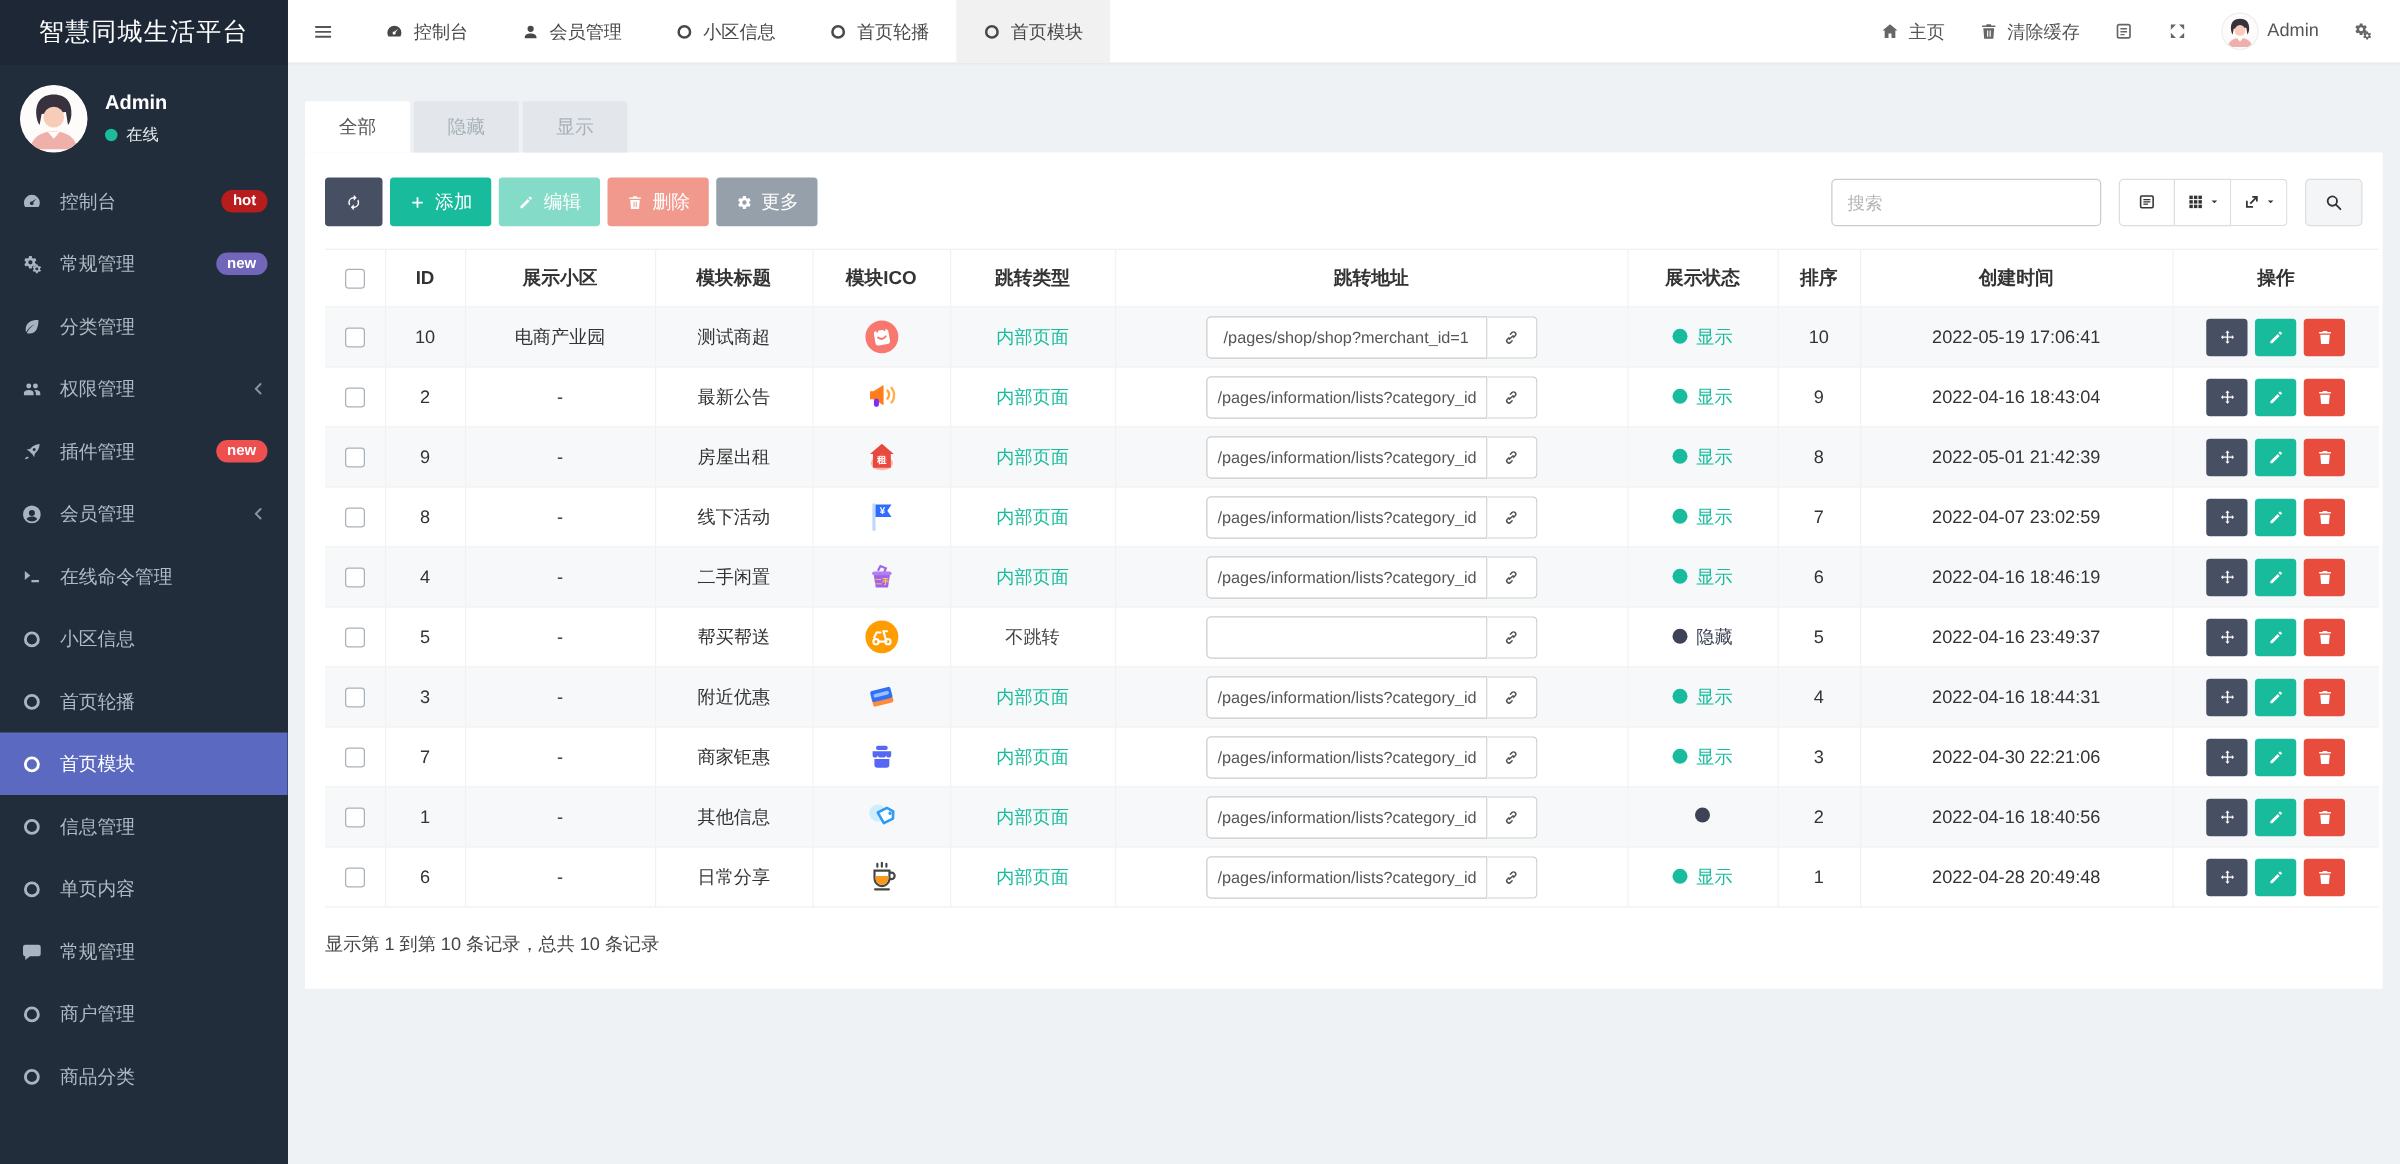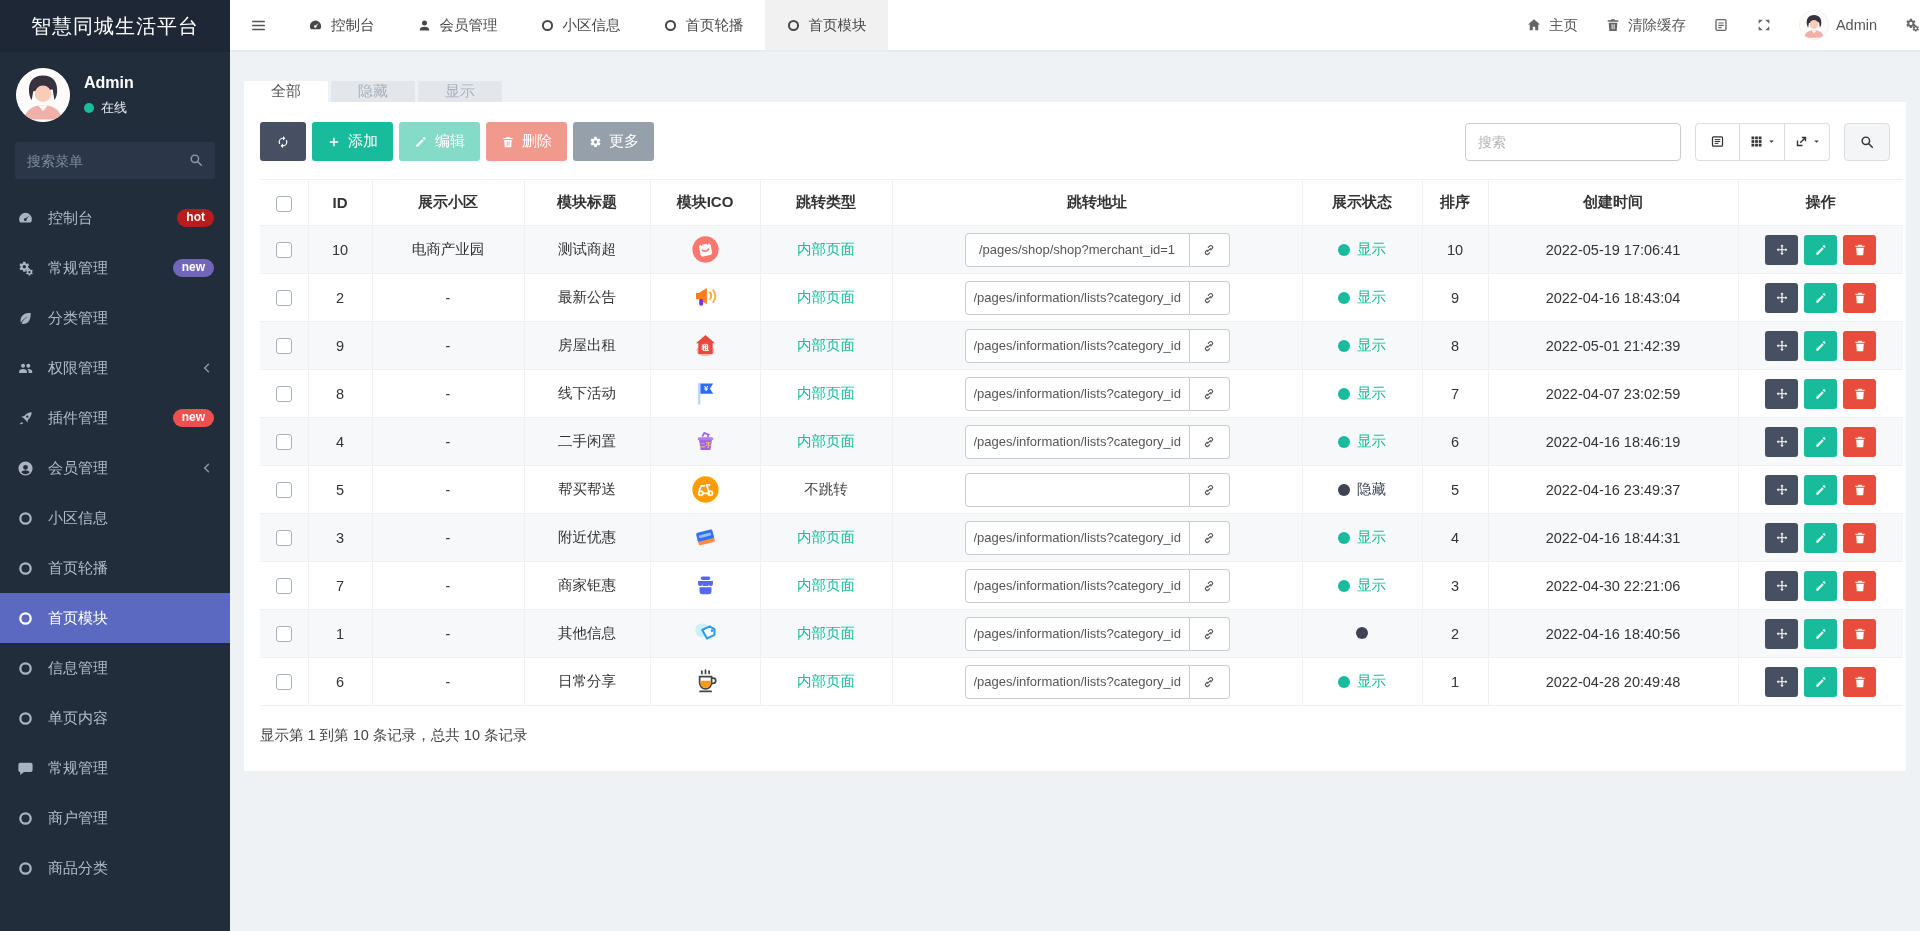--- a/index.html
+++ b/index.html
@@ -28,30 +28,30 @@
   .mi-badge { margin-left:auto; font-size:12px; font-weight:bold; color:#fff; padding:2px 9px 3px; border-radius:10px; line-height:1.1; }
   .mi-chevron { margin-left:auto; font-size:14px; color:#8a95a3; }
 
   
   .topbar { margin-left:230px; height:50px; background:#fff; display:flex; align-items:stretch; box-shadow:0 1px 2px rgba(0,0,0,.05); position:relative; z-index:5; }
   .hamburger { display:flex; align-items:center; padding:0 19px; color:#555; font-size:19px; cursor:pointer; }
   .top-tabs { display:flex; align-items:stretch; }
   .top-tab { display:flex; align-items:center; gap:8px; padding:0 21px; font-size:14.5px; color:#484848; cursor:pointer; }
   .top-tab .icon { font-size:15px; color:#484848; }
   .top-tab.active { background:var(--topbar-active,#f1f1f1); }
-  .topbar-right { margin-left:auto; display:flex; align-items:center; gap:27px; }
+  .topbar-right { margin-left:auto; display:flex; align-items:center; gap:27px; padding-right:22px; }
   .tb-item { display:flex; align-items:center; gap:7px; font-size:14.5px; color:#555; cursor:pointer; }
   .tb-item .icon { font-size:16px; color:#666; }
   .tb-avatar { width:30px; height:30px; border-radius:50%; overflow:hidden; background:#fff; border:1px solid #eee; }
   .tb-avatar svg { width:100%; height:100%; }
 
   
   .content { margin-left:230px; padding:31px 14px 0; }
   .filter-tabs { display:flex; gap:3px; padding-left:0; }
-  .ftab { padding:1px 27px; background:#e3e7eb; color:#a8b1ba; font-size:15px; border-radius:2px 2px 0 0; cursor:pointer; }
+  .ftab { padding:11px 27px; background:#e3e7eb; color:#a8b1ba; font-size:15px; border-radius:2px 2px 0 0; cursor:pointer; }
   .ftab.active { background:#fff; color:#555; }
   .panel { background:#fff; padding:20px 16px 26px; }
 
   
   .toolbar { display:flex; align-items:center; margin-bottom:18px; }
   .btn { display:inline-flex; align-items:center; justify-content:center; gap:7px; height:39px; padding:0 15px; border:none; border-radius:3px; font-size:15px; color:#fff; cursor:pointer; margin-right:6px; font-family:Liberation Mono, monospace; }
   .btn .icon { font-size:14px; }
   .btn-refresh { width:46px; background:var(--dark-btn,#474f63); padding:0; }
   .btn-add { background:var(--accent,#18bc9c); }
   .btn-edit { background:var(--accent-muted,#83dbc8); cursor:default; }
@@ -109,29 +109,20 @@
           <path d="M26.5 44.5h11l-5.5 6.5z" fill="#fff"></path>
         </svg></span>
     <div>
       <div class="user-name">Admin</div>
       <div class="user-status">
         <span class="online-dot"></span>
         <span>在线</span>
       </div>
     </div>
   </div>
-  <div class="menu-search">
-    <input placeholder="搜索菜单" style="">
-    <span class="icon" id="sb-search-icon">
-        <svg viewBox="0 0 24 24" fill="currentColor">
-          <circle cx="10.3" cy="10.3" r="5.6" fill="none" stroke="currentColor" stroke-width="2.2"></circle>
-          <path d="M14.6 14.6L20 20" stroke="currentColor" stroke-width="2.2" stroke-linecap="round"></path>
-        </svg>
-      </span>
-  </div>
   <nav id="sidebar-menu">
       <div class="menu-item">
         <span class="icon mi-icon">
           <svg viewBox="0 0 24 24" fill="currentColor">
             <path d="M12 4a9 9 0 0 0-9 9c0 1.7.5 3.4 1.4 4.8h15.2A9 9 0 0 0 21 13a9 9 0 0 0-9-9zm5.2 4.1-3.7 4.5a2 2 0 1 1-1.3-1l5-3.5z"></path>
           </svg>
         </span>
         <span>控制台</span>
         <span class="mi-badge" style="background: #b91c1c;">hot</span>
       </div>
@@ -184,20 +175,29 @@
           <svg viewBox="0 0 24 24" fill="currentColor">
             <path d="M12 2a10 10 0 1 0 0 20 10 10 0 0 0 0-20zm0 5a3.4 3.4 0 1 1 0 6.8A3.4 3.4 0 0 1 12 7zm0 13a8 8 0 0 1-5.9-2.6c.3-2 3.9-3 5.9-3s5.6 1 5.9 3A8 8 0 0 1 12 20z"></path>
           </svg>
         </span>
         <span>会员管理</span>
         <span class="icon mi-chevron">
           <svg viewBox="0 0 24 24" fill="currentColor">
             <path d="M14.5 5.5L8 12l6.5 6.5" fill="none" stroke="currentColor" stroke-width="2.6" stroke-linecap="round"></path>
           </svg>
         </span>
+      </div>
+      <div class="menu-item">
+        <span class="icon mi-icon">
+          <svg viewBox="0 0 24 24" fill="currentColor">
+            <path d="M4 5.5l6.2 5-6.2 5v-10z"></path>
+            <rect x="11.5" y="15.5" width="8.5" height="2.6"></rect>
+          </svg>
+        </span>
+        <span>在线命令管理</span>
       </div>
       <div class="menu-item">
         <span class="icon mi-icon">
           <svg viewBox="0 0 24 24" fill="currentColor">
             <circle cx="12" cy="12" r="7.3" fill="none" stroke="currentColor" stroke-width="3.2"></circle>
           </svg>
         </span>
         <span>小区信息</span>
       </div>
       <div class="menu-item">

